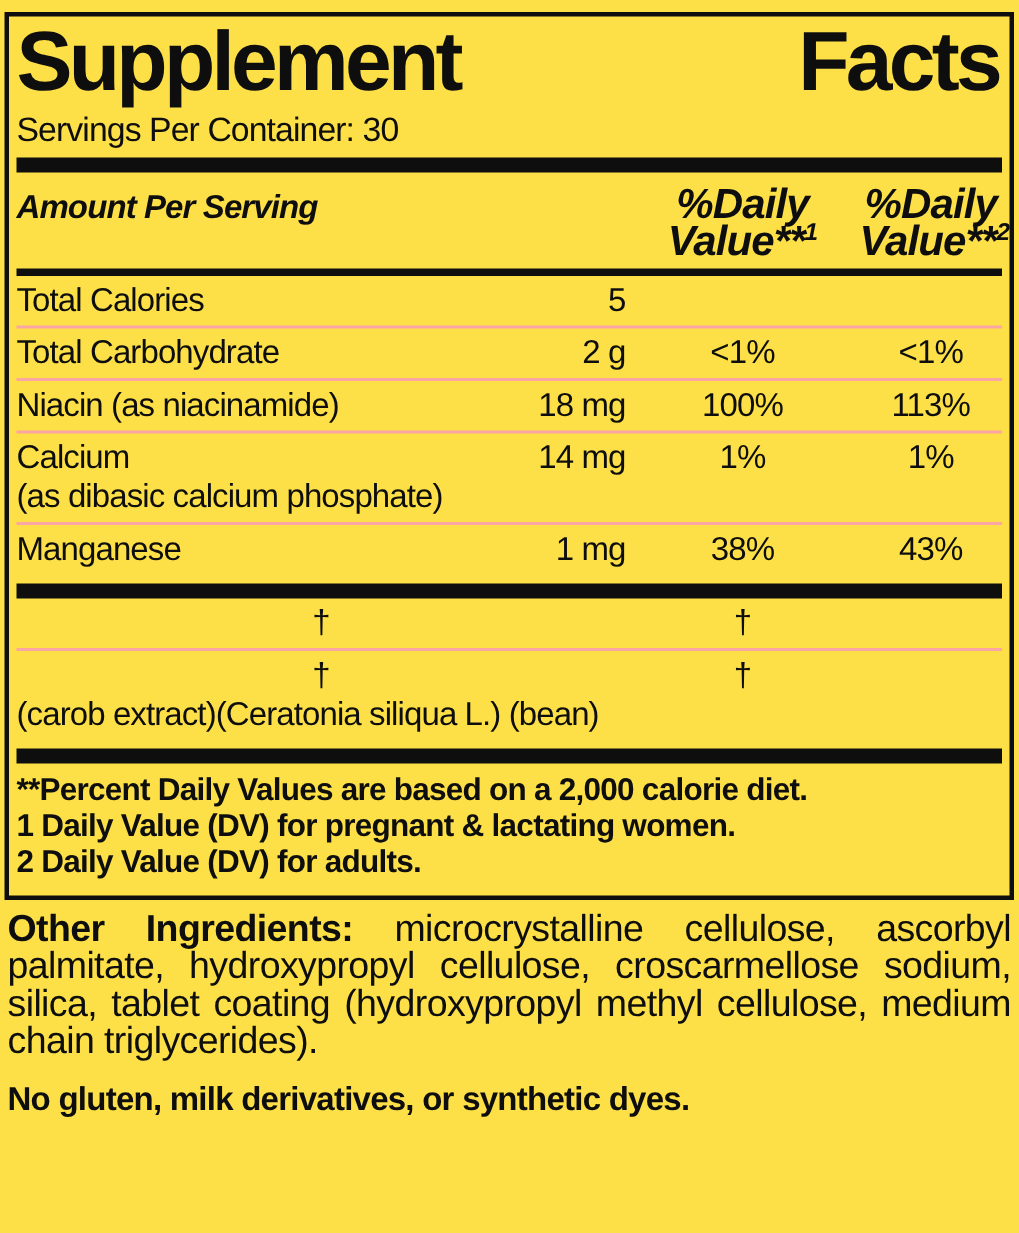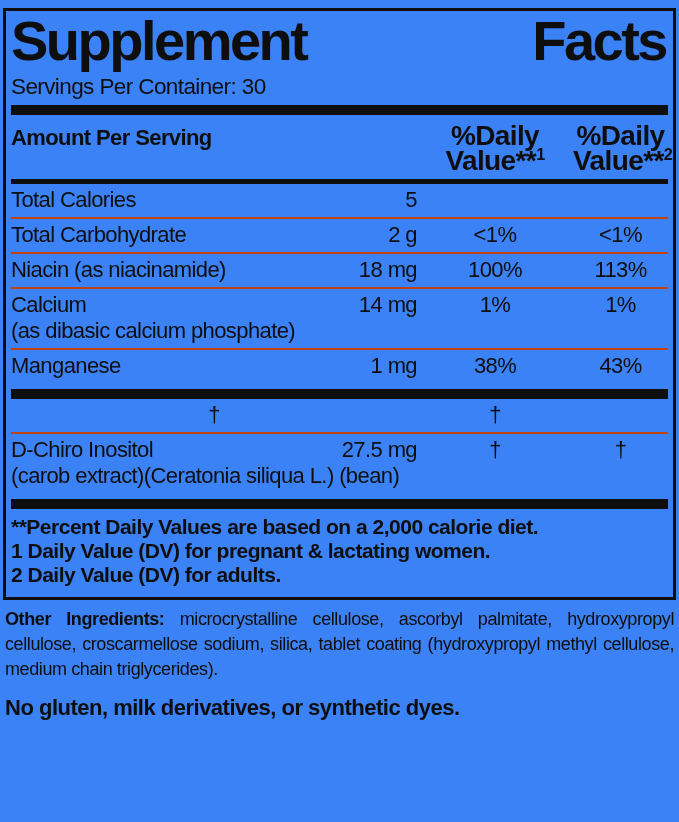--- a/index.html
+++ b/index.html
@@ -1,51 +1,51 @@
 <!DOCTYPE html>
 <html><head>
 <meta charset="utf-8">
 <style>
   html,body{margin:0;padding:0;}
   body{
     width:679px;height:822px;background:#ffffff;color:#0e0e0e;
     font-family:"Liberation Sans","DejaVu Sans",sans-serif;
     -webkit-font-smoothing:antialiased;
   }
-  .label{width:679px;height:822px;overflow:hidden;background:#3b82f6;}
+  .label{width:679px;height:822px;overflow:hidden;background:#fde047;}
   .box{
     margin:8px 3px 0 3px;
     border:3px solid #0e0e0e;
     padding:2px 5px 6px 5px;
   }
   .title{
     display:flex;justify-content:space-between;align-items:baseline;
     font-weight:bold;font-size:56px;line-height:52px;letter-spacing:-2.5px;
     padding:2px 2px 6px 0;
   }
   .serving{font-size:22.5px;line-height:28px;letter-spacing:-0.6px;}
   .bar{background:#0e0e0e;height:10px;margin:4px 0 3px 0;}
   .bar.mid{margin:6px 0 0 0;}
   .rule{background:#0e0e0e;height:5px;}
   .grid{display:grid;grid-template-columns:1fr 156px 95px;}
-  .hdr{padding:5px 0 6px 0;align-items:start;}
+  .hdr{padding:5px 0 6px 0;align-items:start;font-style:italic;}
   .hdr .h-amt{font-weight:bold;font-size:22px;line-height:25px;letter-spacing:-0.6px;padding-top:2px;}
   .hdr .h-dv{font-weight:bold;font-size:28px;line-height:25px;letter-spacing:-0.6px;text-align:center;}
   .row{padding:3px 0 4px 0;font-size:22px;line-height:26px;letter-spacing:-0.6px;align-items:baseline;}
-  .row.rt{border-top:2px solid #c2410c;}
+  .row.rt{border-top:2px solid #fca5a5;}
   .c1{display:flex;justify-content:space-between;align-items:flex-end;}
   .dv{text-align:center;}
   .sub{grid-column:1 / -1;}
   .row.tight .c1{font-size:20.5px;letter-spacing:-0.9px;}
   sup{font-size:58%;vertical-align:super;line-height:0;}
   .it{}
   .foot{padding:6px 0 4px 0;font-size:21px;line-height:23.5px;letter-spacing:-0.5px;}
   .foot div{margin:0 0 0.5px 0;font-weight:bold;}
   .other{
-    margin:7px 5px 0 5px;font-size:18px;line-height:25px;letter-spacing:-0.4px;
+    margin:7px 5px 0 5px;font-size:25px;line-height:25px;letter-spacing:-0.4px;
     text-align:justify;
   }
   .other b{letter-spacing:-0.4px;}
   .nogluten{
     margin:13px 5px 0 5px;font-weight:bold;font-size:22px;line-height:25px;letter-spacing:-0.5px;
   }
 </style>
 </head>
 <body>
 
@@ -124,24 +124,20 @@
     </div>
 
     <div class="bar mid"></div>
 
     <div class="grid row">
       <div class="dv">†</div>
       <div class="dv">†</div>
     </div>
 
     <div class="grid row rt">
-      <div class="c1">
-        <span>D-Chiro Inositol</span>
-        <span>27.5 mg</span>
-      </div>
       <div class="dv">†</div>
       <div class="dv">†</div>
       <div class="sub">
         <span>(carob extract)(</span><span class="it">Ceratonia siliqua L.</span><span>) (bean)</span>
       </div>
     </div>
 
     <div class="bar mid"></div>
 
     <div class="foot">

